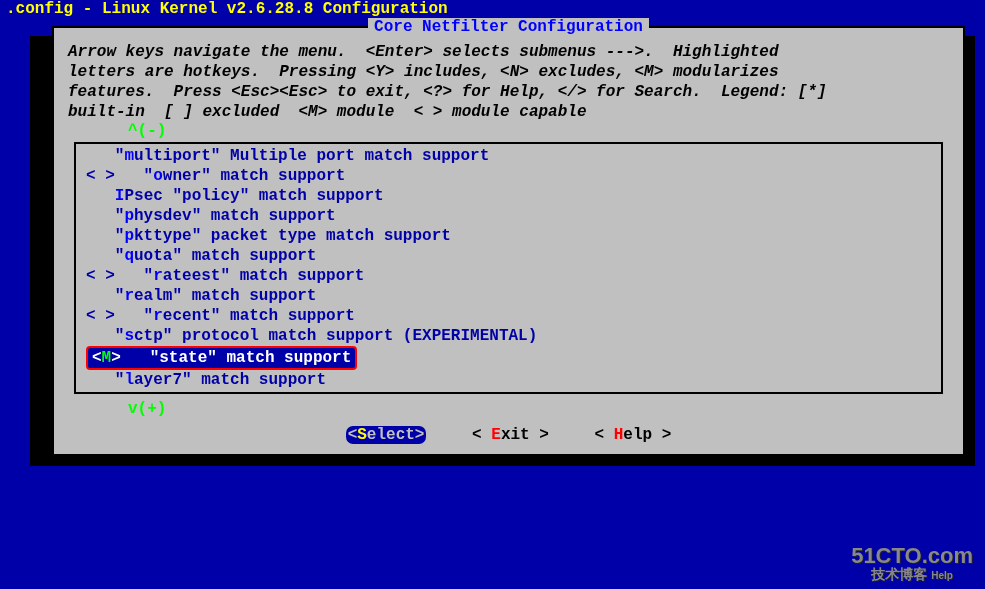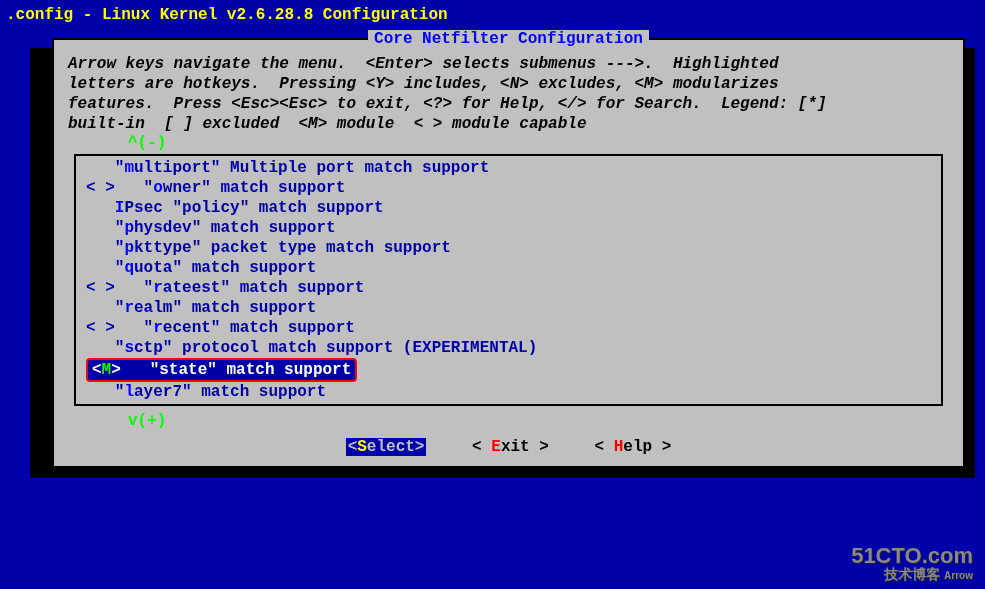--- a/index.html
+++ b/index.html
@@ -8,21 +8,21 @@
     background: #0000a8;
     font-family: "Courier New", monospace;
     font-size: 16px;
     font-weight: bold;
     width: 985px;
     height: 589px;
     overflow: hidden;
   }
   .title-bar {
     color: #ffff00;
-    padding: 6px 6px;
+    padding: 0 6px;
   }
   .shadow-wrap {
     position: relative;
     margin: 8px 20px 0 20px;
     padding-left: 32px;
   }
   .shadow {
     position: absolute;
     top: 10px;
     left: 10px;
@@ -92,41 +92,42 @@
     margin-left: 60px;
   }
   .button-row {
     text-align: center;
     margin-top: 8px;
   }
   .btn {
     display: inline-block;
     margin: 0 18px;
     color: #000;
+    border-radius: 7px;
   }
   .btn.selected {
     background: #0000a8;
     color: #c0c0c0;
     padding: 0 2px;
   }
   .btn.selected .hot {
     color: #ffff00;
   }
   .btn .hot {
     color: #ff0000;
   }
   .watermark {
     position: absolute;
     right: 12px;
     bottom: 8px;
     color: #888;
     font-family: Arial, sans-serif;
     font-weight: bold;
     font-size: 22px;
-    text-align: right;
+    text-align: center;
     line-height: 1;
     text-shadow: 1px 1px 0 #222;
   }
   .watermark .sub {
     font-size: 14px;
   }
 </style>
 </head>
 <body>
 
@@ -163,14 +164,14 @@
     <div class="button-row">
       <span class="btn selected"><span>&lt;</span><span class="hot">S</span><span>elect&gt;</span></span>
       <span class="btn"><span>&lt; </span><span class="hot">E</span><span>xit &gt;</span></span>
       <span class="btn"><span>&lt; </span><span class="hot">H</span><span>elp &gt;</span></span>
     </div>
   </div>
 </div>
 
 <div class="watermark">
   <div>51CTO.com</div>
-  <div class="sub"><span>技术博客</span> <span style="font-size:10px">Arrow</span></div>
+  <div class="sub"><span>技术博客</span> <span style="font-size:10px">Help</span></div>
 </div>
 
 </body></html>

